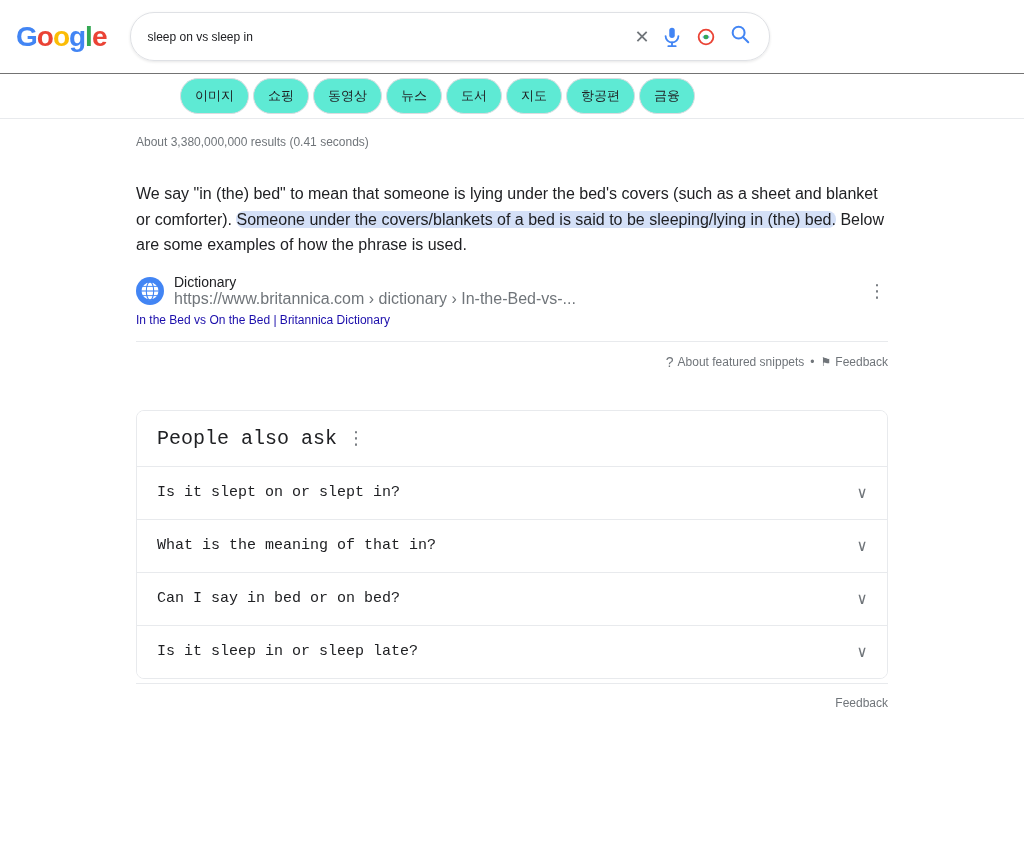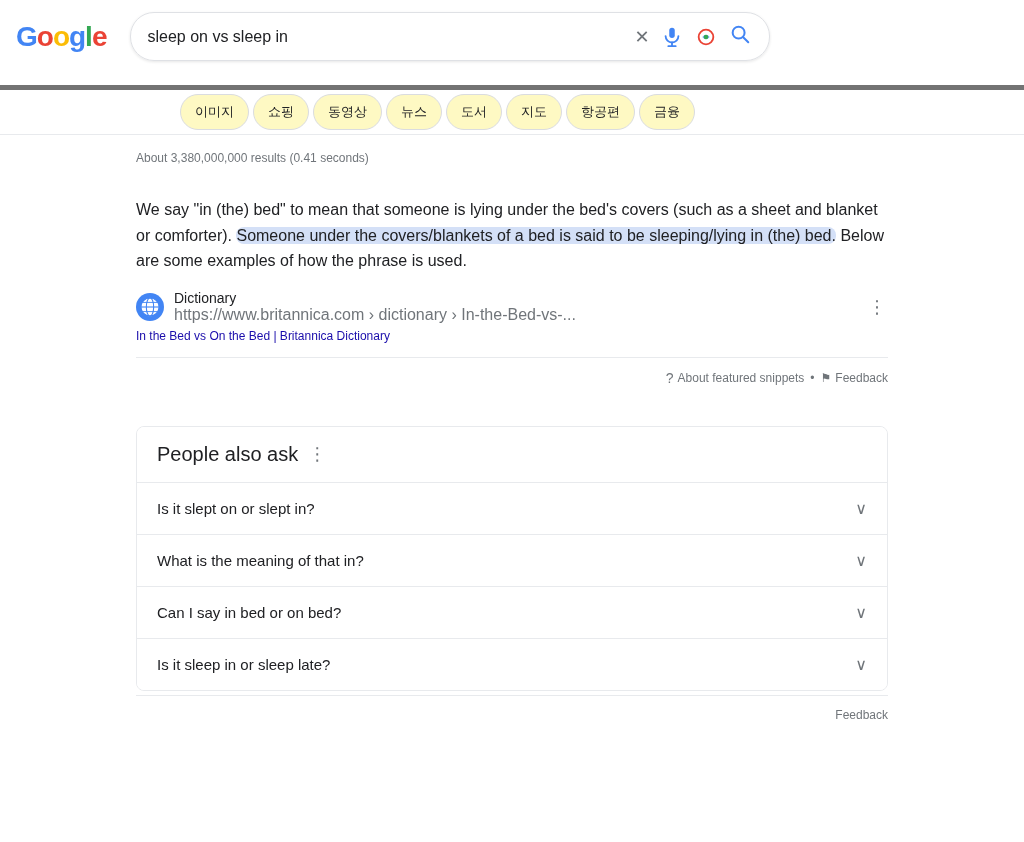--- a/index.html
+++ b/index.html
@@ -7,23 +7,23 @@
       font-family: Arial, sans-serif;
       background: #fff;
       color: #202124;
       font-size: 14px;
     }
 
     
     .header {
       display: flex;
       align-items: center;
-      padding: 12px 16px 24px 16px;
+      padding: 12px 16px 12px 16px;
       gap: 16px;
-      border-bottom: 5px solid #737373;
+      border-bottom: 1px solid #737373;
     }
 
     .logo {
       display: flex;
       align-items: center;
       flex-shrink: 0;
       margin-right: 8px;
     }
 
     .logo-text {
@@ -47,21 +47,21 @@
       flex: 1;
       max-width: 640px;
       gap: 10px;
       box-shadow: 0 1px 3px rgba(0,0,0,0.1);
     }
 
     .search-input {
       flex: 1;
       border: none;
       outline: none;
-      font-size: 16px;
+      font-size: 12px;
       color: #202124;
       background: transparent;
     }
 
     .search-icons {
       display: flex;
       align-items: center;
       gap: 8px;
     }
 
@@ -84,21 +84,21 @@
       border-bottom: 1px solid #e8eaed;
     }
 
     .tab {
       padding: 8px 14px;
       border-radius: 20px;
       border: 1px solid #dadce0;
       font-size: 13px;
       color: #202124;
       cursor: pointer;
-      background: #fef9c3;
+      background: #5eead4;
       white-space: nowrap;
       text-align: right;
     }
 
     
     .main {
       max-width: 800px;
       margin: 0 auto;
       padding: 16px 24px;
     }
@@ -205,20 +205,21 @@
       cursor: pointer;
       font-size: 12px;
     }
 
     
     .people-also-ask {
       margin-top: 24px;
       border: 1px solid #e8eaed;
       border-radius: 8px;
       overflow: hidden;
+      font-family: Liberation Mono, monospace;
     }
 
     .paa-header {
       display: flex;
       align-items: center;
       gap: 10px;
       padding: 16px 20px;
       font-size: 20px;
       font-weight: 400;
       color: #202124;

